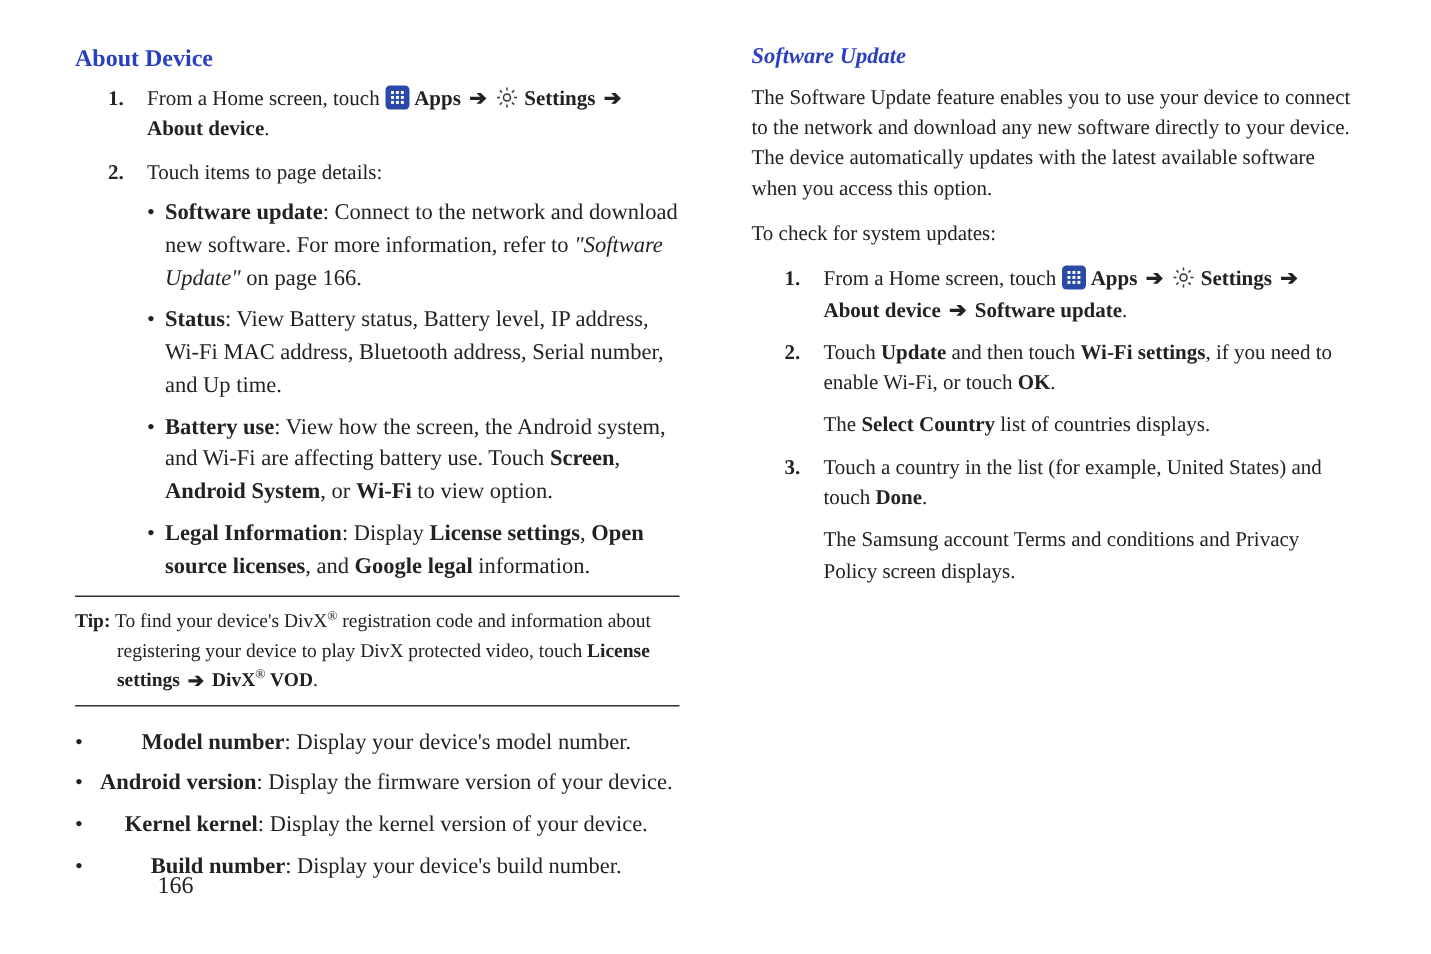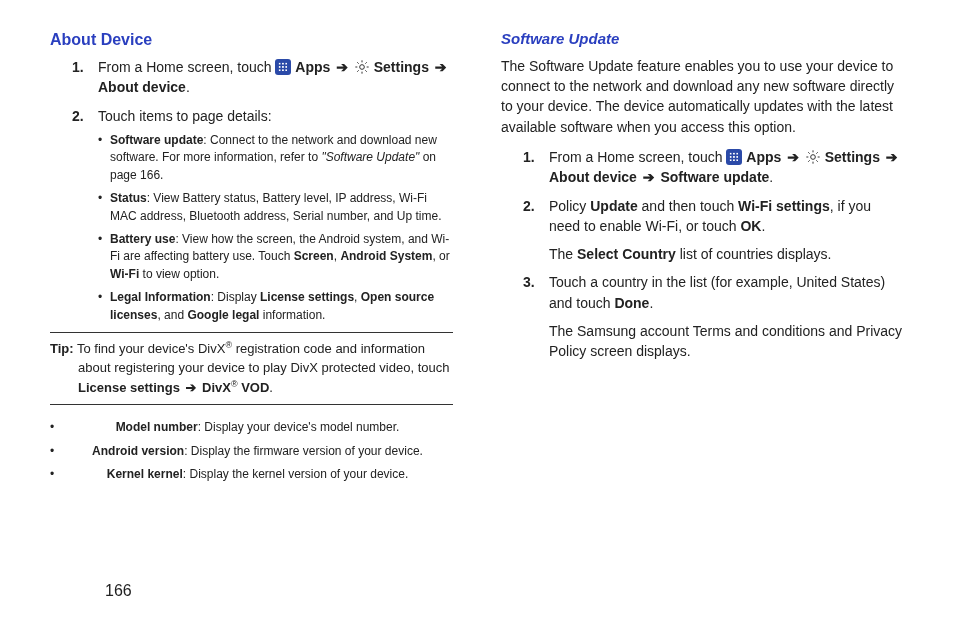--- a/index.html
+++ b/index.html
@@ -60,21 +60,21 @@
   }
   ul.bullets {
     list-style: none;
     padding: 0;
     margin: 6px 0 0 0;
   }
   ul.bullets > li {
     position: relative;
     padding-left: 12px;
     margin-bottom: 6px;
-    font-size: 12px;
+    font-size: 15px;
     font-stretch: condensed;
   }
   ul.bullets > li::before {
     content: "•";
     position: absolute;
     left: 0;
   }
   .bullets-indent {
     margin-left: 56px;
   }
@@ -130,20 +130,21 @@
   }
   .pagenum {
     position: absolute;
     bottom: 14px;
     left: 55px;
     font-size: 16px;
   }
   .page {
     position: relative;
     height: 100%;
+    font-family: Liberation Serif, serif;
   }
 </style>
 </head>
 <body>
 
 <div class="page">
 <div class="cols">
 
   <div class="col">
     <h2 class="blue">About Device</h2>
@@ -194,26 +195,30 @@
     <ul class="bullets bullets-indent">
       <li>
         <b>Model number</b><span>: Display your device's model number.</span>
       </li>
       <li>
         <b>Android version</b><span>: Display the firmware version of your device.</span>
       </li>
       <li>
         <b>Kernel kernel</b><span>: Display the kernel version of your device.</span>
       </li>
+      <li>
+        <b>Build number</b><span>: Display your device's build number.</span>
+      </li>
     </ul>
   </div>
 
   <div class="col">
     <h3 class="blue-italic">Software Update</h3>
     <p>The Software Update feature enables you to use your device to connect to the network and download any new software directly to your device. The device automatically updates with the latest available software when you access this option.</p>
+    <p>To check for system updates:</p>
 
     <ol class="steps">
       <li>
         <span class="num">1.</span>
         <span>From a Home screen, touch </span>
         <span class="icon apps"></span>
         <b>Apps</b>
         <span class="arrow">➔</span>
         <span class="icon settings">
           <svg viewBox="0 0 24 24">
@@ -222,21 +227,21 @@
               </svg>
         </span>
         <b>Settings</b>
         <span class="arrow">➔</span>
         <b>About device</b>
         <span class="arrow">➔</span>
         <b>Software update</b>.
       </li>
       <li>
         <span class="num">2.</span>
-        <span>Policy </span><b>Update</b><span> and then touch </span><b>Wi-Fi settings</b><span>, if you need to enable Wi-Fi, or touch </span><b>OK</b><span>.</span>
+        <span>Touch </span><b>Update</b><span> and then touch </span><b>Wi-Fi settings</b><span>, if you need to enable Wi-Fi, or touch </span><b>OK</b><span>.</span>
       </li>
       <li class="followup">
         <span>The </span><b>Select Country</b><span> list of countries displays.</span>
       </li>
       <li>
         <span class="num">3.</span>
         <span>Touch a country in the list (for example, United States) and touch </span><b>Done</b><span>.</span>
       </li>
       <li class="followup">
         <span>The Samsung account Terms and conditions and Privacy Policy screen displays.</span>

